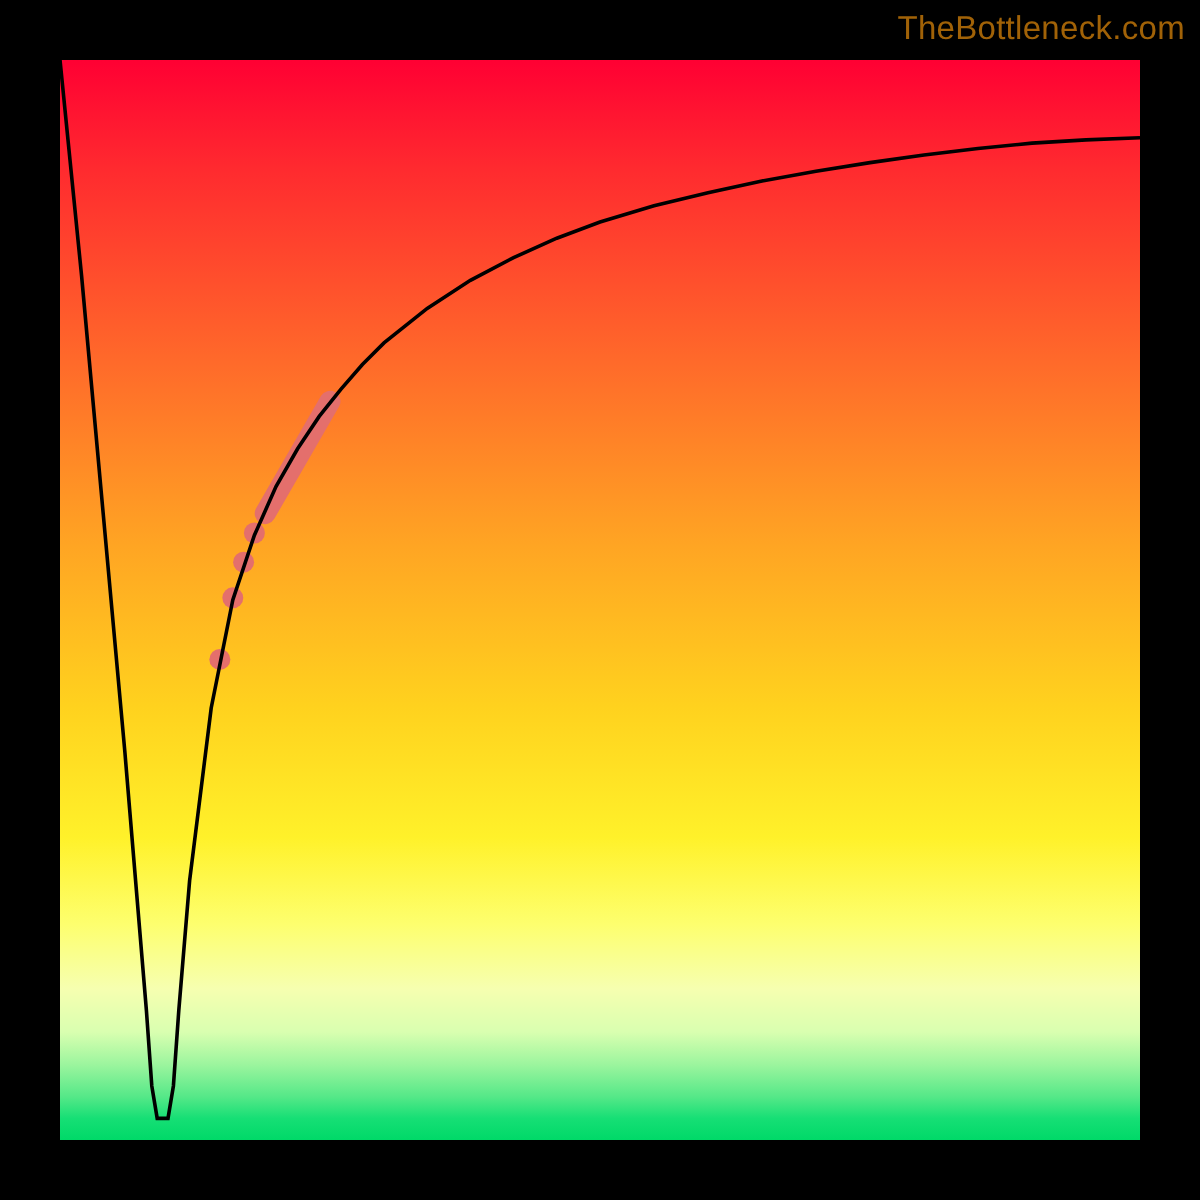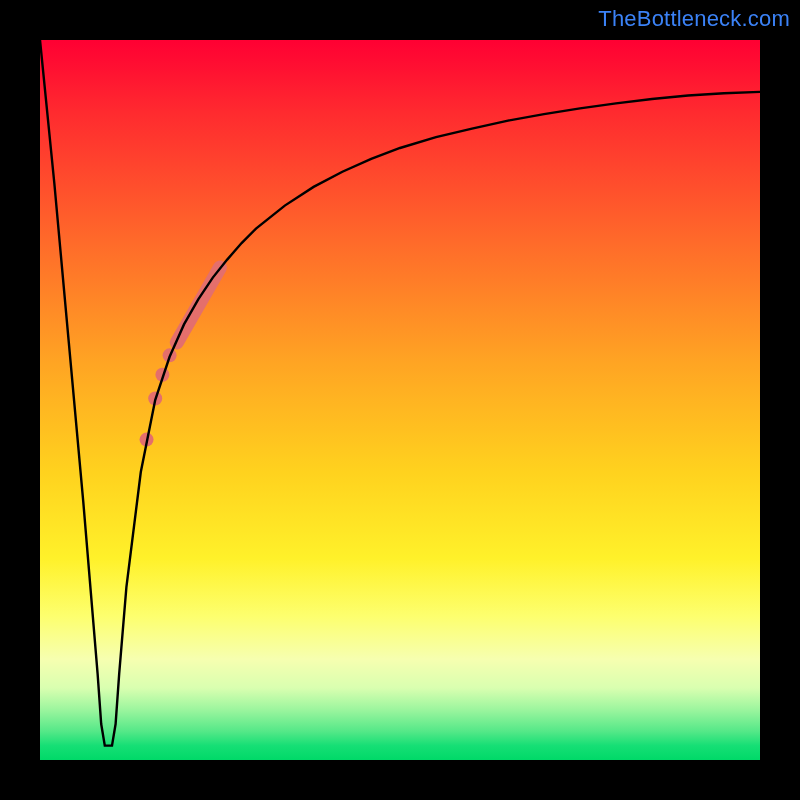--- a/index.html
+++ b/index.html
@@ -42,21 +42,21 @@
       #9cf59e 93%,
       #55e888 96%,
       #16df75 98%,
       #00d968 100%
     );
   }
   .attribution {
     position: absolute;
     top: 6px;
     right: 10px;
-    color: #3b82f6;
+    color: #a16207;
     font-size: 22px;
     letter-spacing: 0.2px;
     font-weight: 400;
     user-select: none;
   }
   svg.curve {
     position: absolute;
     inset: 0;
   }
 </style>

